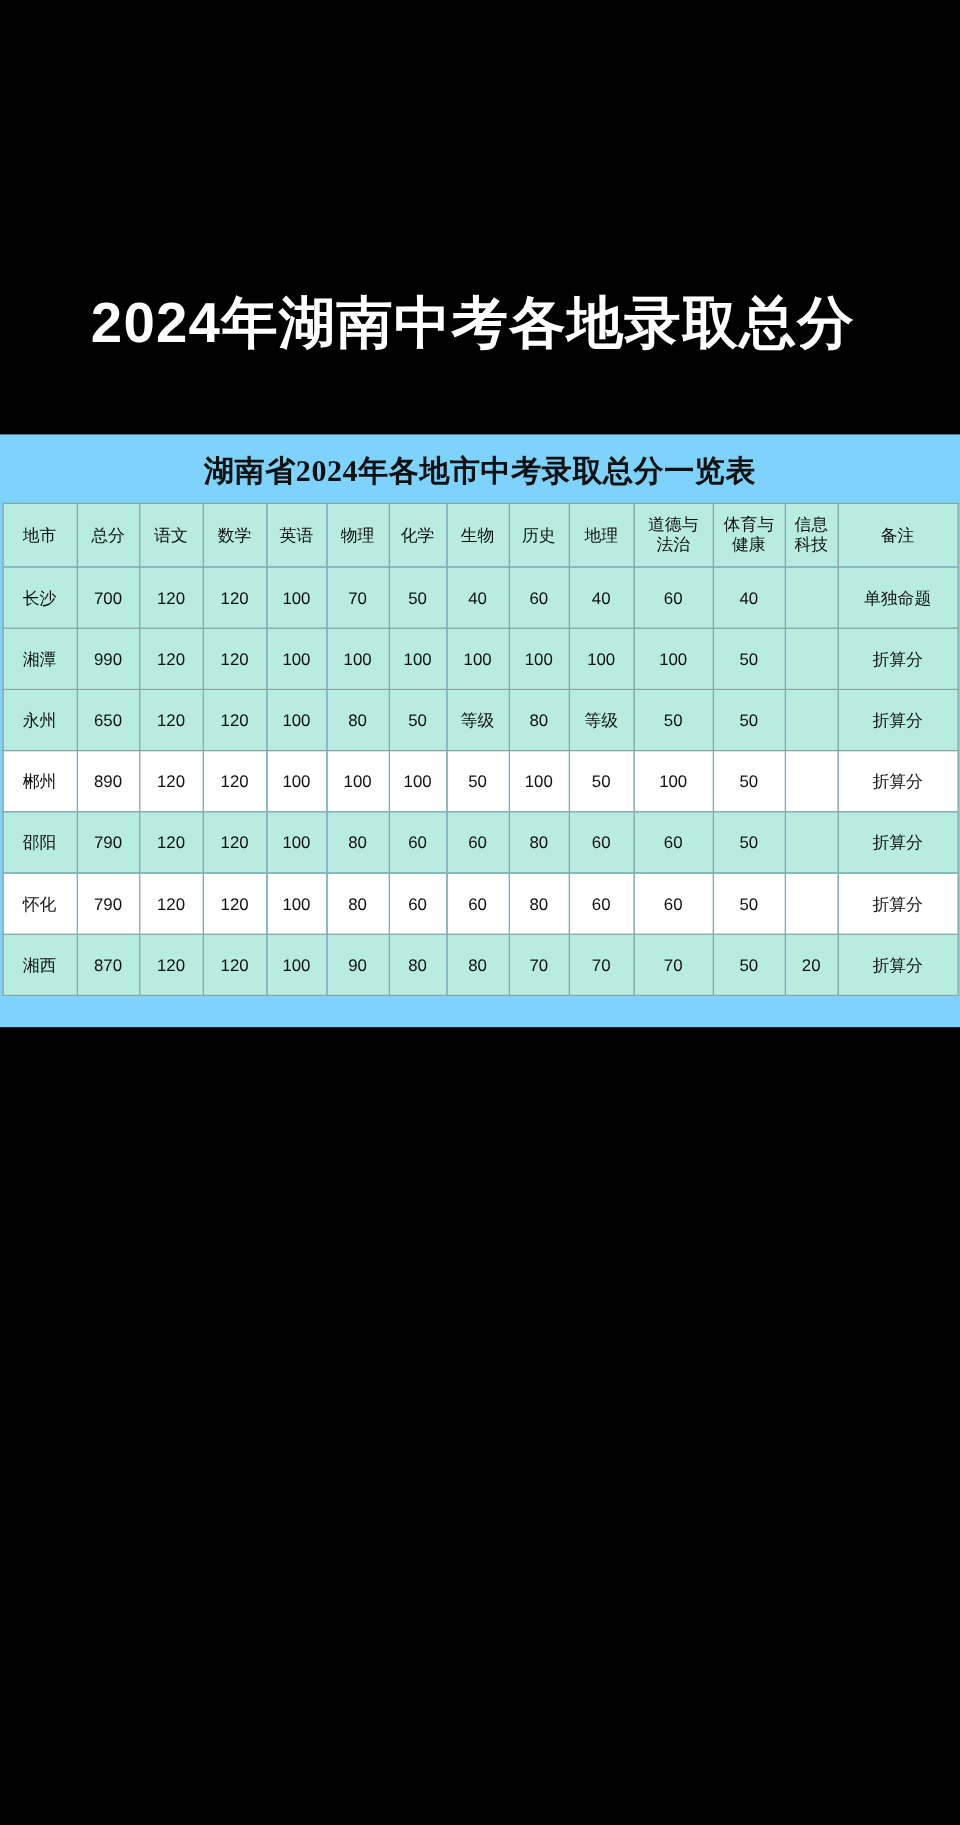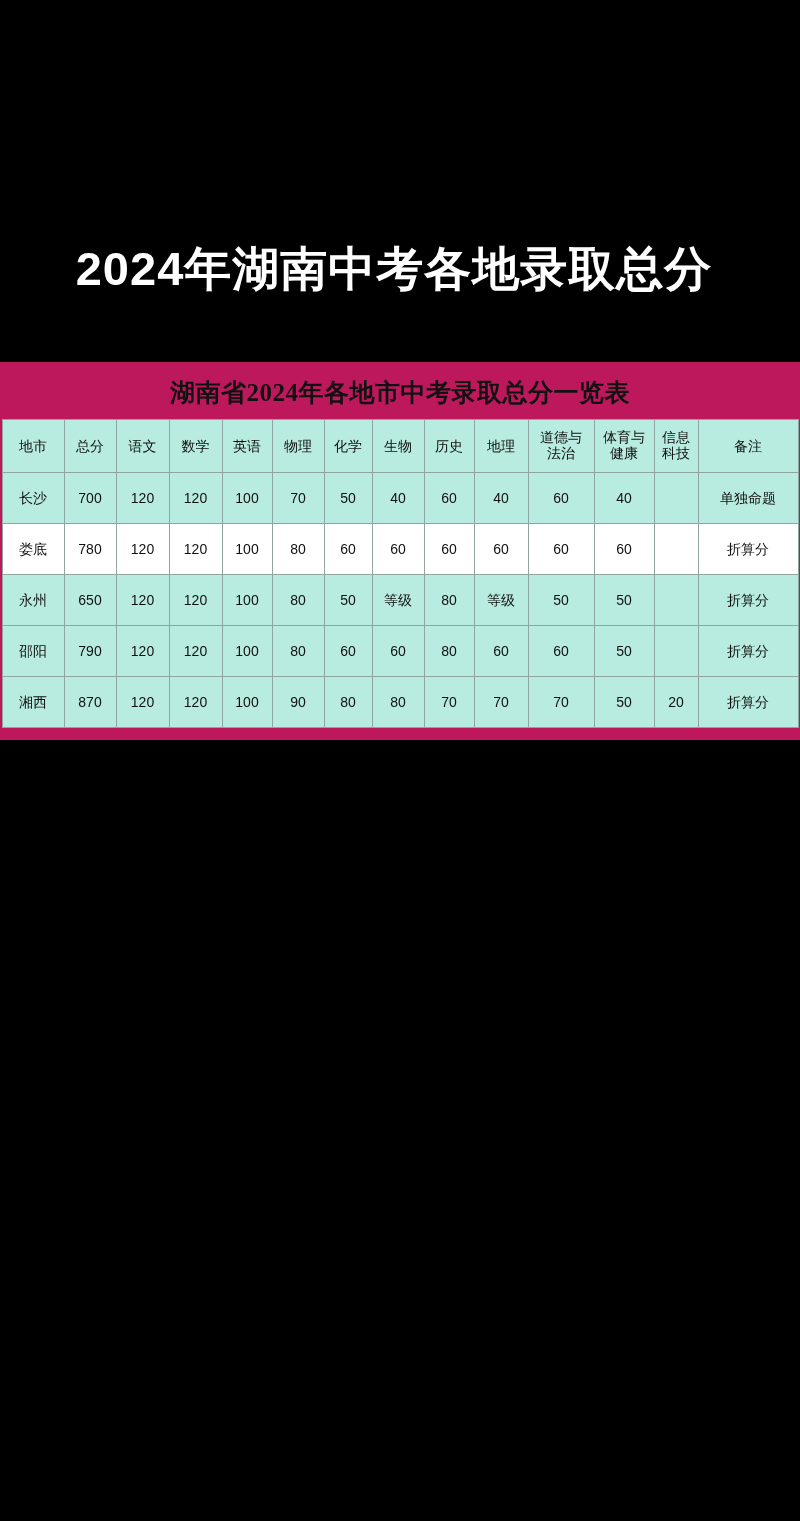--- a/index.html
+++ b/index.html
@@ -30,23 +30,23 @@
     font-weight: bold;
     letter-spacing: 1px;
     font-family: "Liberation Sans", sans-serif;
     white-space: nowrap;
   }
   .sheet {
     position: absolute;
     top: 362px;
     left: 0;
     width: 800px;
-    background: #be185d;
+    background: #7dd3fc;
     padding-top: 10px;
-    padding-bottom: 12px;
+    padding-bottom: 26px;
   }
   .sheet-title {
     text-align: center;
     font-family: "Liberation Serif", serif;
     font-weight: bold;
     font-size: 25px;
     color: #111111;
     padding: 4px 0 10px 0;
     letter-spacing: 0.5px;
   }
@@ -174,75 +174,107 @@
           <td>40</td>
           <td>60</td>
           <td>40</td>
           <td>60</td>
           <td>40</td>
           <td></td>
           <td class="note">单独命题</td>
         </tr>
 
 
-
-
-
-        <tr class="row-plain">
-          <td class="city">娄底</td>
-          <td>780</td>
-          <td>120</td>
-          <td>120</td>
-          <td>100</td>
-          <td>80</td>
-          <td>60</td>
-          <td>60</td>
-          <td>60</td>
-          <td>60</td>
-          <td>60</td>
-          <td>60</td>
-          <td></td>
-          <td class="note">折算分</td>
-        </tr>
+        <tr class="row-alt">
+          <td class="city">湘潭</td>
+          <td>990</td>
+          <td>120</td>
+          <td>120</td>
+          <td>100</td>
+          <td>100</td>
+          <td>100</td>
+          <td>100</td>
+          <td>100</td>
+          <td>100</td>
+          <td>100</td>
+          <td>50</td>
+          <td></td>
+          <td class="note">折算分</td>
+        </tr>
+
+
+
 
         <tr class="row-alt">
           <td class="city">永州</td>
           <td>650</td>
           <td>120</td>
           <td>120</td>
           <td>100</td>
           <td>80</td>
           <td>50</td>
           <td>等级</td>
           <td>80</td>
           <td>等级</td>
           <td>50</td>
           <td>50</td>
           <td></td>
           <td class="note">折算分</td>
         </tr>
 
+        <tr class="row-plain">
+          <td class="city">郴州</td>
+          <td>890</td>
+          <td>120</td>
+          <td>120</td>
+          <td>100</td>
+          <td>100</td>
+          <td>100</td>
+          <td>50</td>
+          <td>100</td>
+          <td>50</td>
+          <td>100</td>
+          <td>50</td>
+          <td></td>
+          <td class="note">折算分</td>
+        </tr>
 
         <tr class="row-alt">
           <td class="city">邵阳</td>
           <td>790</td>
           <td>120</td>
           <td>120</td>
           <td>100</td>
           <td>80</td>
           <td>60</td>
           <td>60</td>
           <td>80</td>
           <td>60</td>
           <td>60</td>
           <td>50</td>
           <td></td>
           <td class="note">折算分</td>
         </tr>
 
+        <tr class="row-plain">
+          <td class="city">怀化</td>
+          <td>790</td>
+          <td>120</td>
+          <td>120</td>
+          <td>100</td>
+          <td>80</td>
+          <td>60</td>
+          <td>60</td>
+          <td>80</td>
+          <td>60</td>
+          <td>60</td>
+          <td>50</td>
+          <td></td>
+          <td class="note">折算分</td>
+        </tr>
 
         <tr class="row-alt">
           <td class="city">湘西</td>
           <td>870</td>
           <td>120</td>
           <td>120</td>
           <td>100</td>
           <td>90</td>
           <td>80</td>
           <td>80</td>

